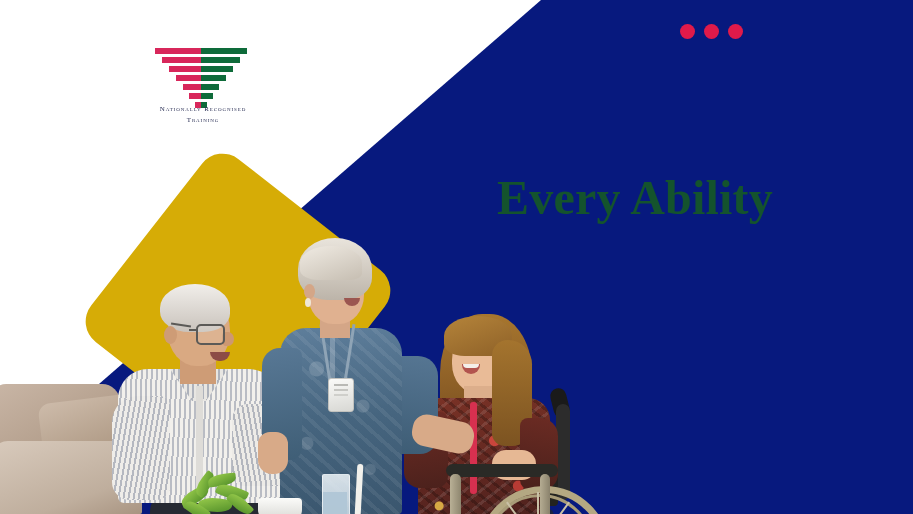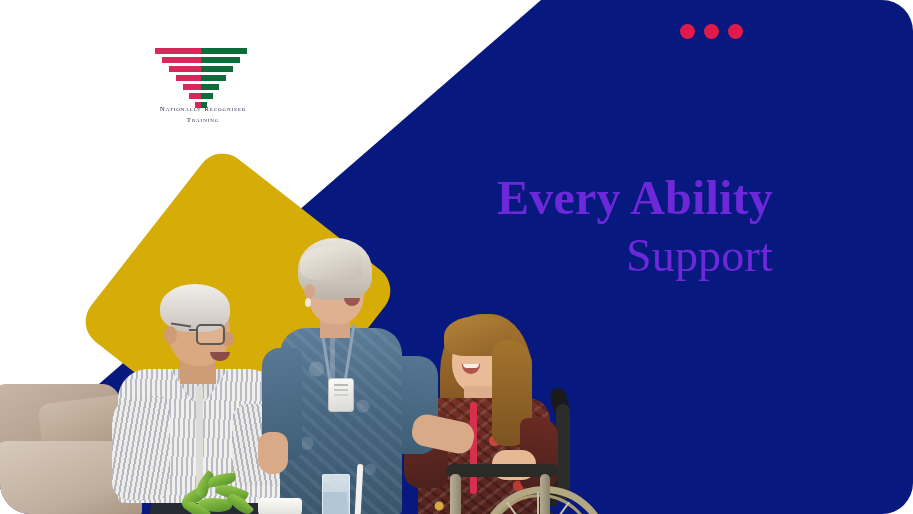--- a/index.html
+++ b/index.html
@@ -3,21 +3,20 @@
 <meta charset="utf-8">
 <style>
   html,body{margin:0;padding:0;background:#fff;}
   body{font-family:"Liberation Serif",serif;}
 
   #banner{
     position:relative;
     width:913px;height:514px;
     overflow:hidden;
     background:#ffffff;
-    border-radius:31px;
   }
 
   
   #navy-wedge{
     position:absolute; inset:0;
     background:#07197E;
     clip-path:polygon(540px 0, 913px 0, 913px 514px, 0 514px, 0 460px);
     z-index:1;
   }
   
@@ -196,21 +195,21 @@
     font-variant:small-caps;z-index:5;
   }
 
   
   #dots{position:absolute;left:680px;top:24px;z-index:5;display:flex;gap:9px;}
   .dot{width:15px;height:15px;border-radius:50%;background:#E01A4A;}
 
   
   #headline{
     position:absolute;right:140px;top:172px;z-index:6;
-    text-align:right;color:#6d28d9;
+    color:#14532d;
     font-family:"Liberation Serif",serif;
     line-height:1.07;
   }
   #hl-1{font-size:48px;font-weight:700;letter-spacing:.2px;display:block;}
   #hl-2{font-size:46px;font-weight:400;letter-spacing:.2px;display:block;margin-top:8px;}
   #hl-3{font-size:46px;font-weight:400;letter-spacing:.2px;display:block;margin-top:8px;}
 </style>
 </head>
 <body>
 
@@ -347,16 +346,15 @@
   </div>
 
   <div id="dots">
     <span class="dot"></span>
     <span class="dot"></span>
     <span class="dot"></span>
   </div>
 
   <div id="headline">
     <span id="hl-1">Every Ability</span>
-    <span id="hl-3">Support</span>
   </div>
 
 </div>
 
 </body></html>

